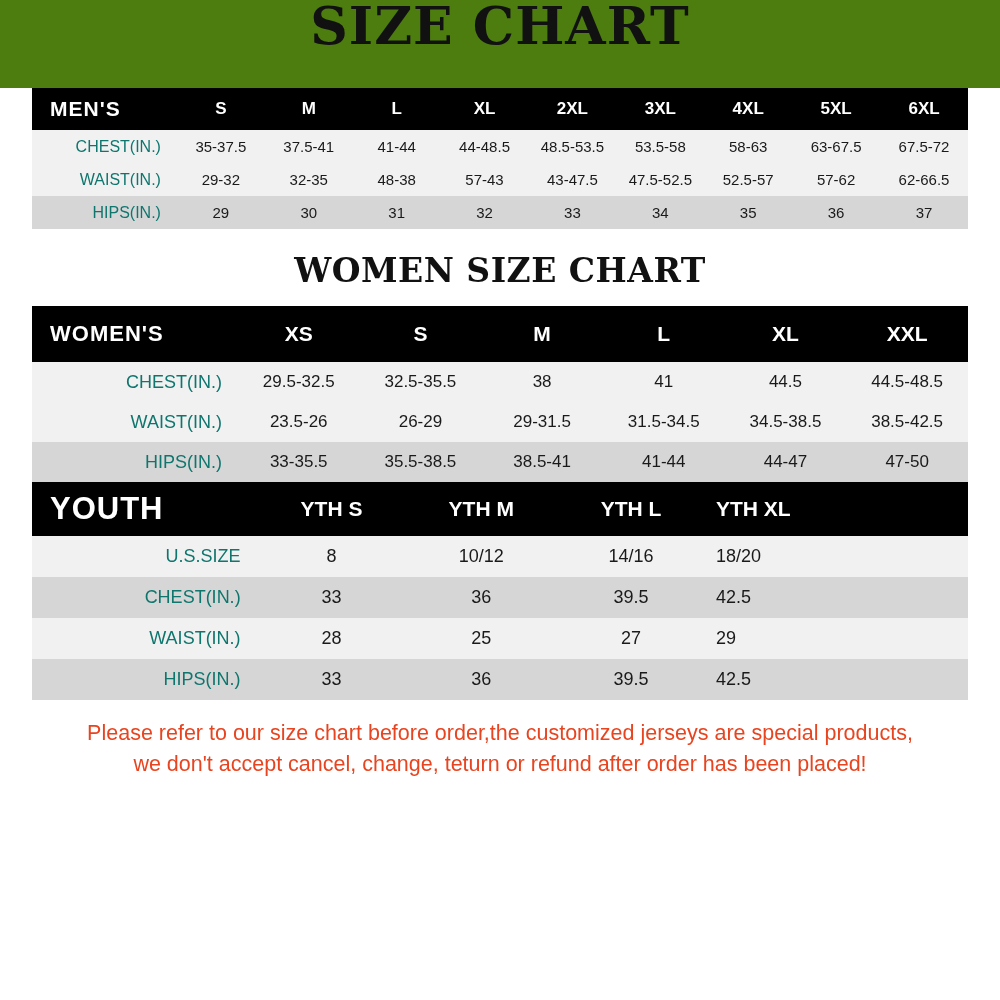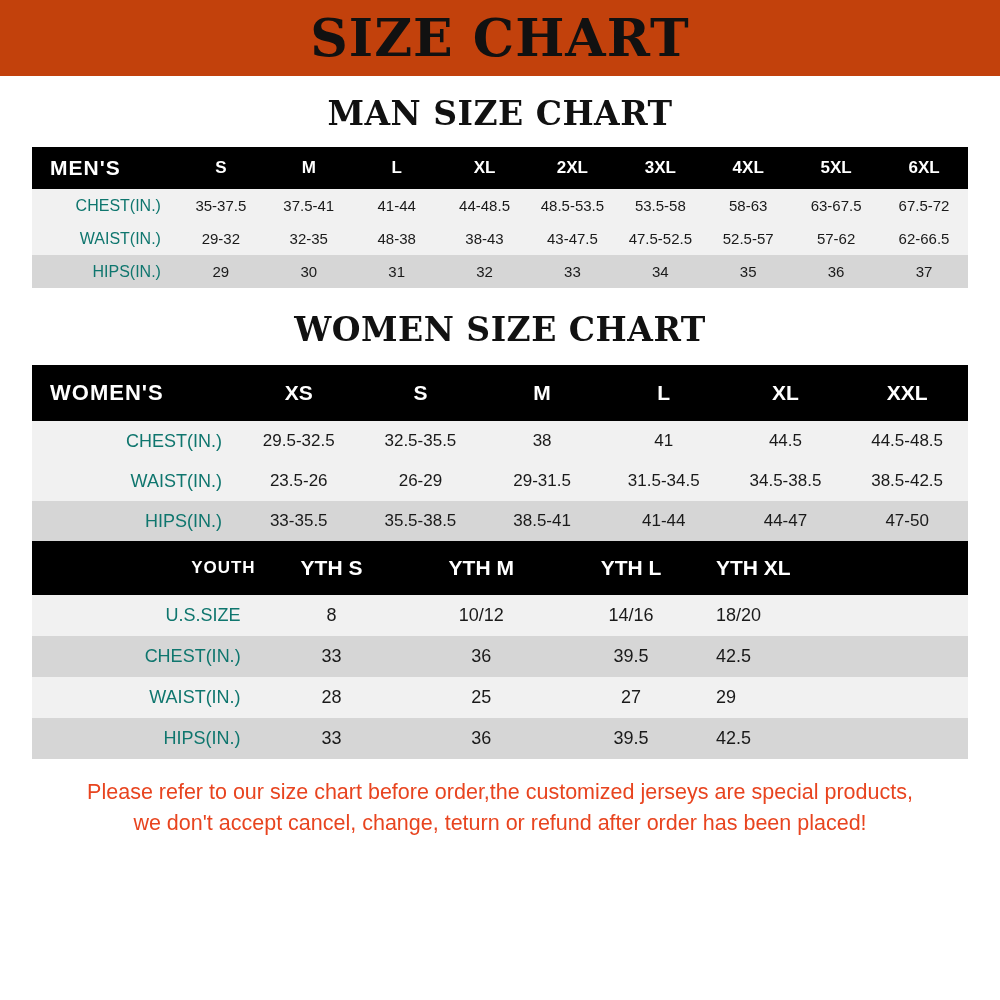--- a/index.html
+++ b/index.html
@@ -17,24 +17,24 @@
     width: 1000px;
     height: 1000px;
     position: relative;
     box-sizing: border-box;
     display: flex;
     flex-direction: column;
   }
 
   
   .banner {
-    background: #c2410c;
-    height: 76px;
+    background: #4d7c0f;
+    height: 88px;
     display: flex;
-    align-items: center;
+    align-items: flex-start;
     justify-content: center;
   }
   .banner-title {
     font-family: "DejaVu Serif", serif;
     font-weight: bold;
     font-size: 52px;
     letter-spacing: 1px;
     color: #111111;
     line-height: 1;
   }
@@ -92,21 +92,21 @@
   .t-man tbody td.rowlabel { font-size: 16px; }
 
   
   .t-women thead th { height: 54px; font-size: 21px; }
   .t-women thead th.rowlabel { font-size: 22px; margin-top: 36px; }
   .t-women tbody td { height: 38px; font-size: 17px; }
   .t-women tbody td.rowlabel { font-size: 18px; }
 
   
   .t-youth thead th { height: 52px; font-size: 21px; }
-  .t-youth thead th.rowlabel { font-size: 17px; text-align: right; }
+  .t-youth thead th.rowlabel { font-size: 31px; }
   .t-youth tbody td { height: 39px; font-size: 18px; }
   .t-youth tbody td.rowlabel { font-size: 18px; }
 
   
   .note {
     margin: 18px auto 0 auto;
     width: 960px;
     text-align: center;
     color: #e8441f;
     font-size: 21.5px;
@@ -117,21 +117,20 @@
 </style>
 </head>
 <body>
 
 <div class="page">
 
   <div class="banner">
     <div class="banner-title">SIZE CHART</div>
   </div>
 
-  <div class="section-title title-man">MAN SIZE CHART</div>
   <div class="table-wrap">
     <table class="t-man">
       <colgroup>
         <col style="width:15.5%">
           <col style="width:9.4%">
           <col style="width:9.4%">
           <col style="width:9.4%">
         <col style="width:9.4%">
           <col style="width:9.4%">
           <col style="width:9.4%">
@@ -164,21 +163,21 @@
           <td>53.5-58</td>
           <td>58-63</td>
           <td>63-67.5</td>
           <td>67.5-72</td>
         </tr>
         <tr class="odd">
           <td class="rowlabel">WAIST(IN.)</td>
           <td>29-32</td>
           <td>32-35</td>
           <td>48-38</td>
-          <td>38-43</td>
+          <td>57-43</td>
           <td>43-47.5</td>
           <td>47.5-52.5</td>
           <td>52.5-57</td>
           <td>57-62</td>
           <td>62-66.5</td>
         </tr>
         <tr class="even">
           <td class="rowlabel">HIPS(IN.)</td>
           <td>29</td>
           <td>30</td>

